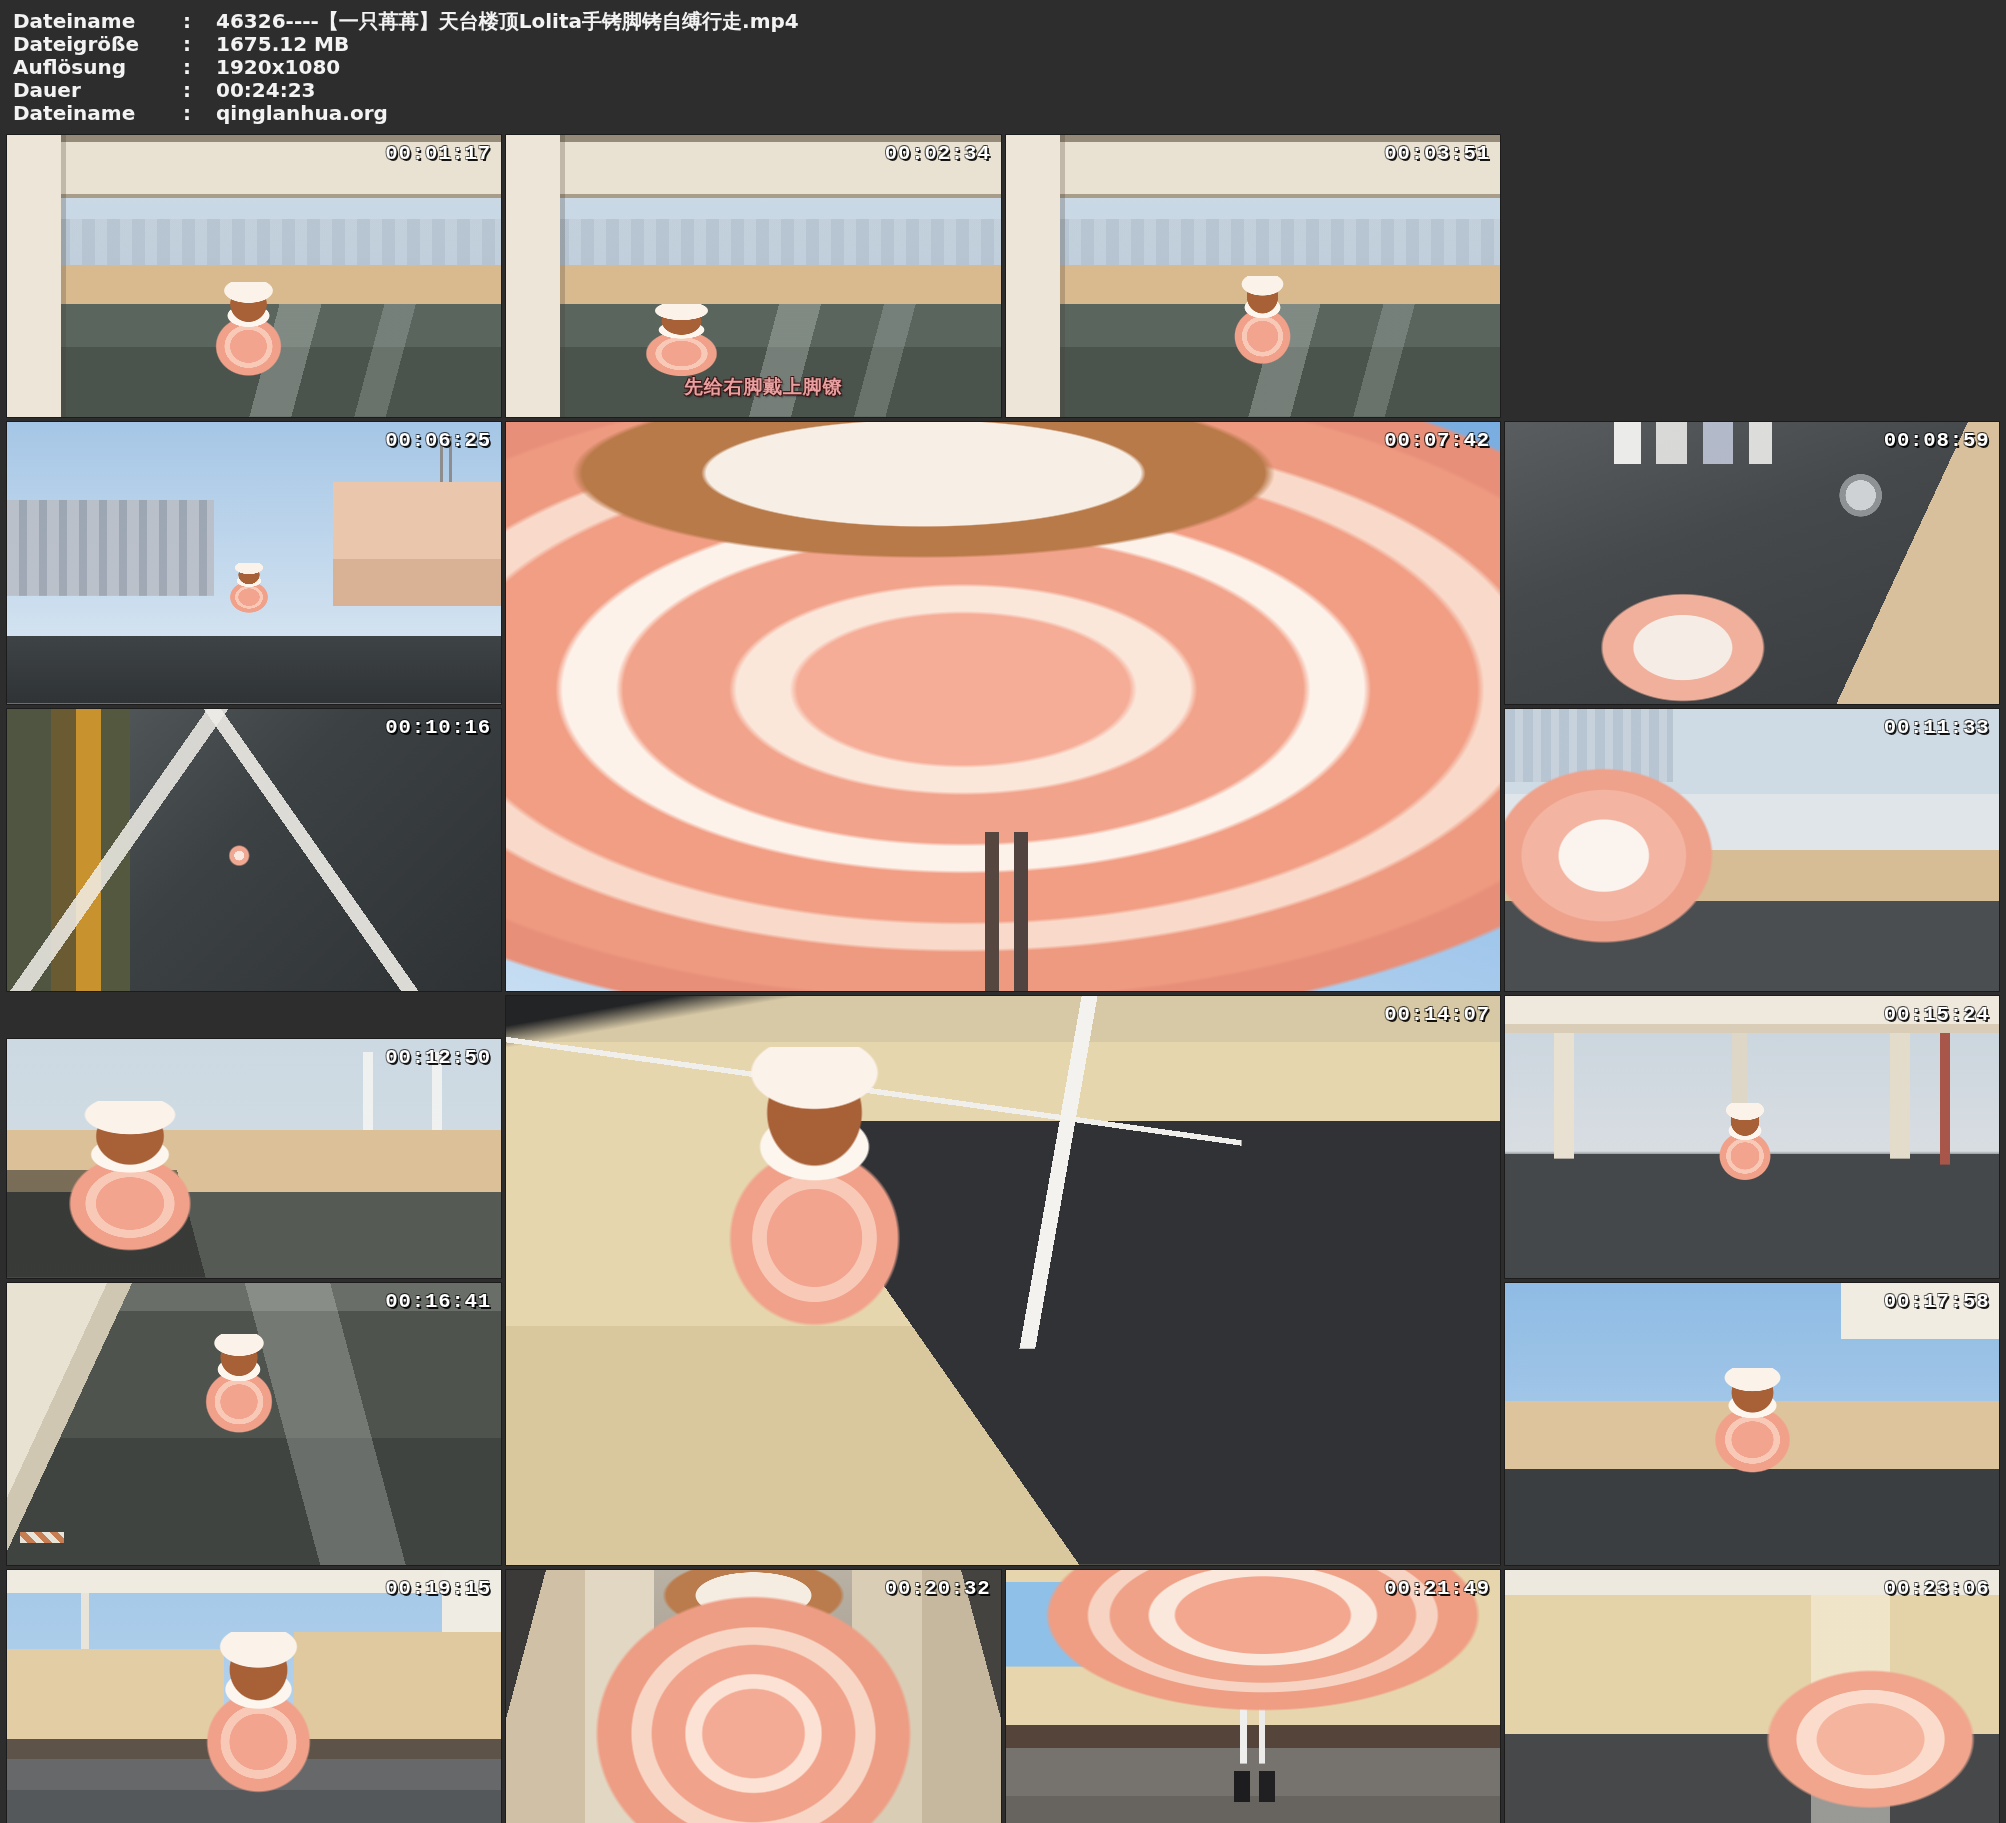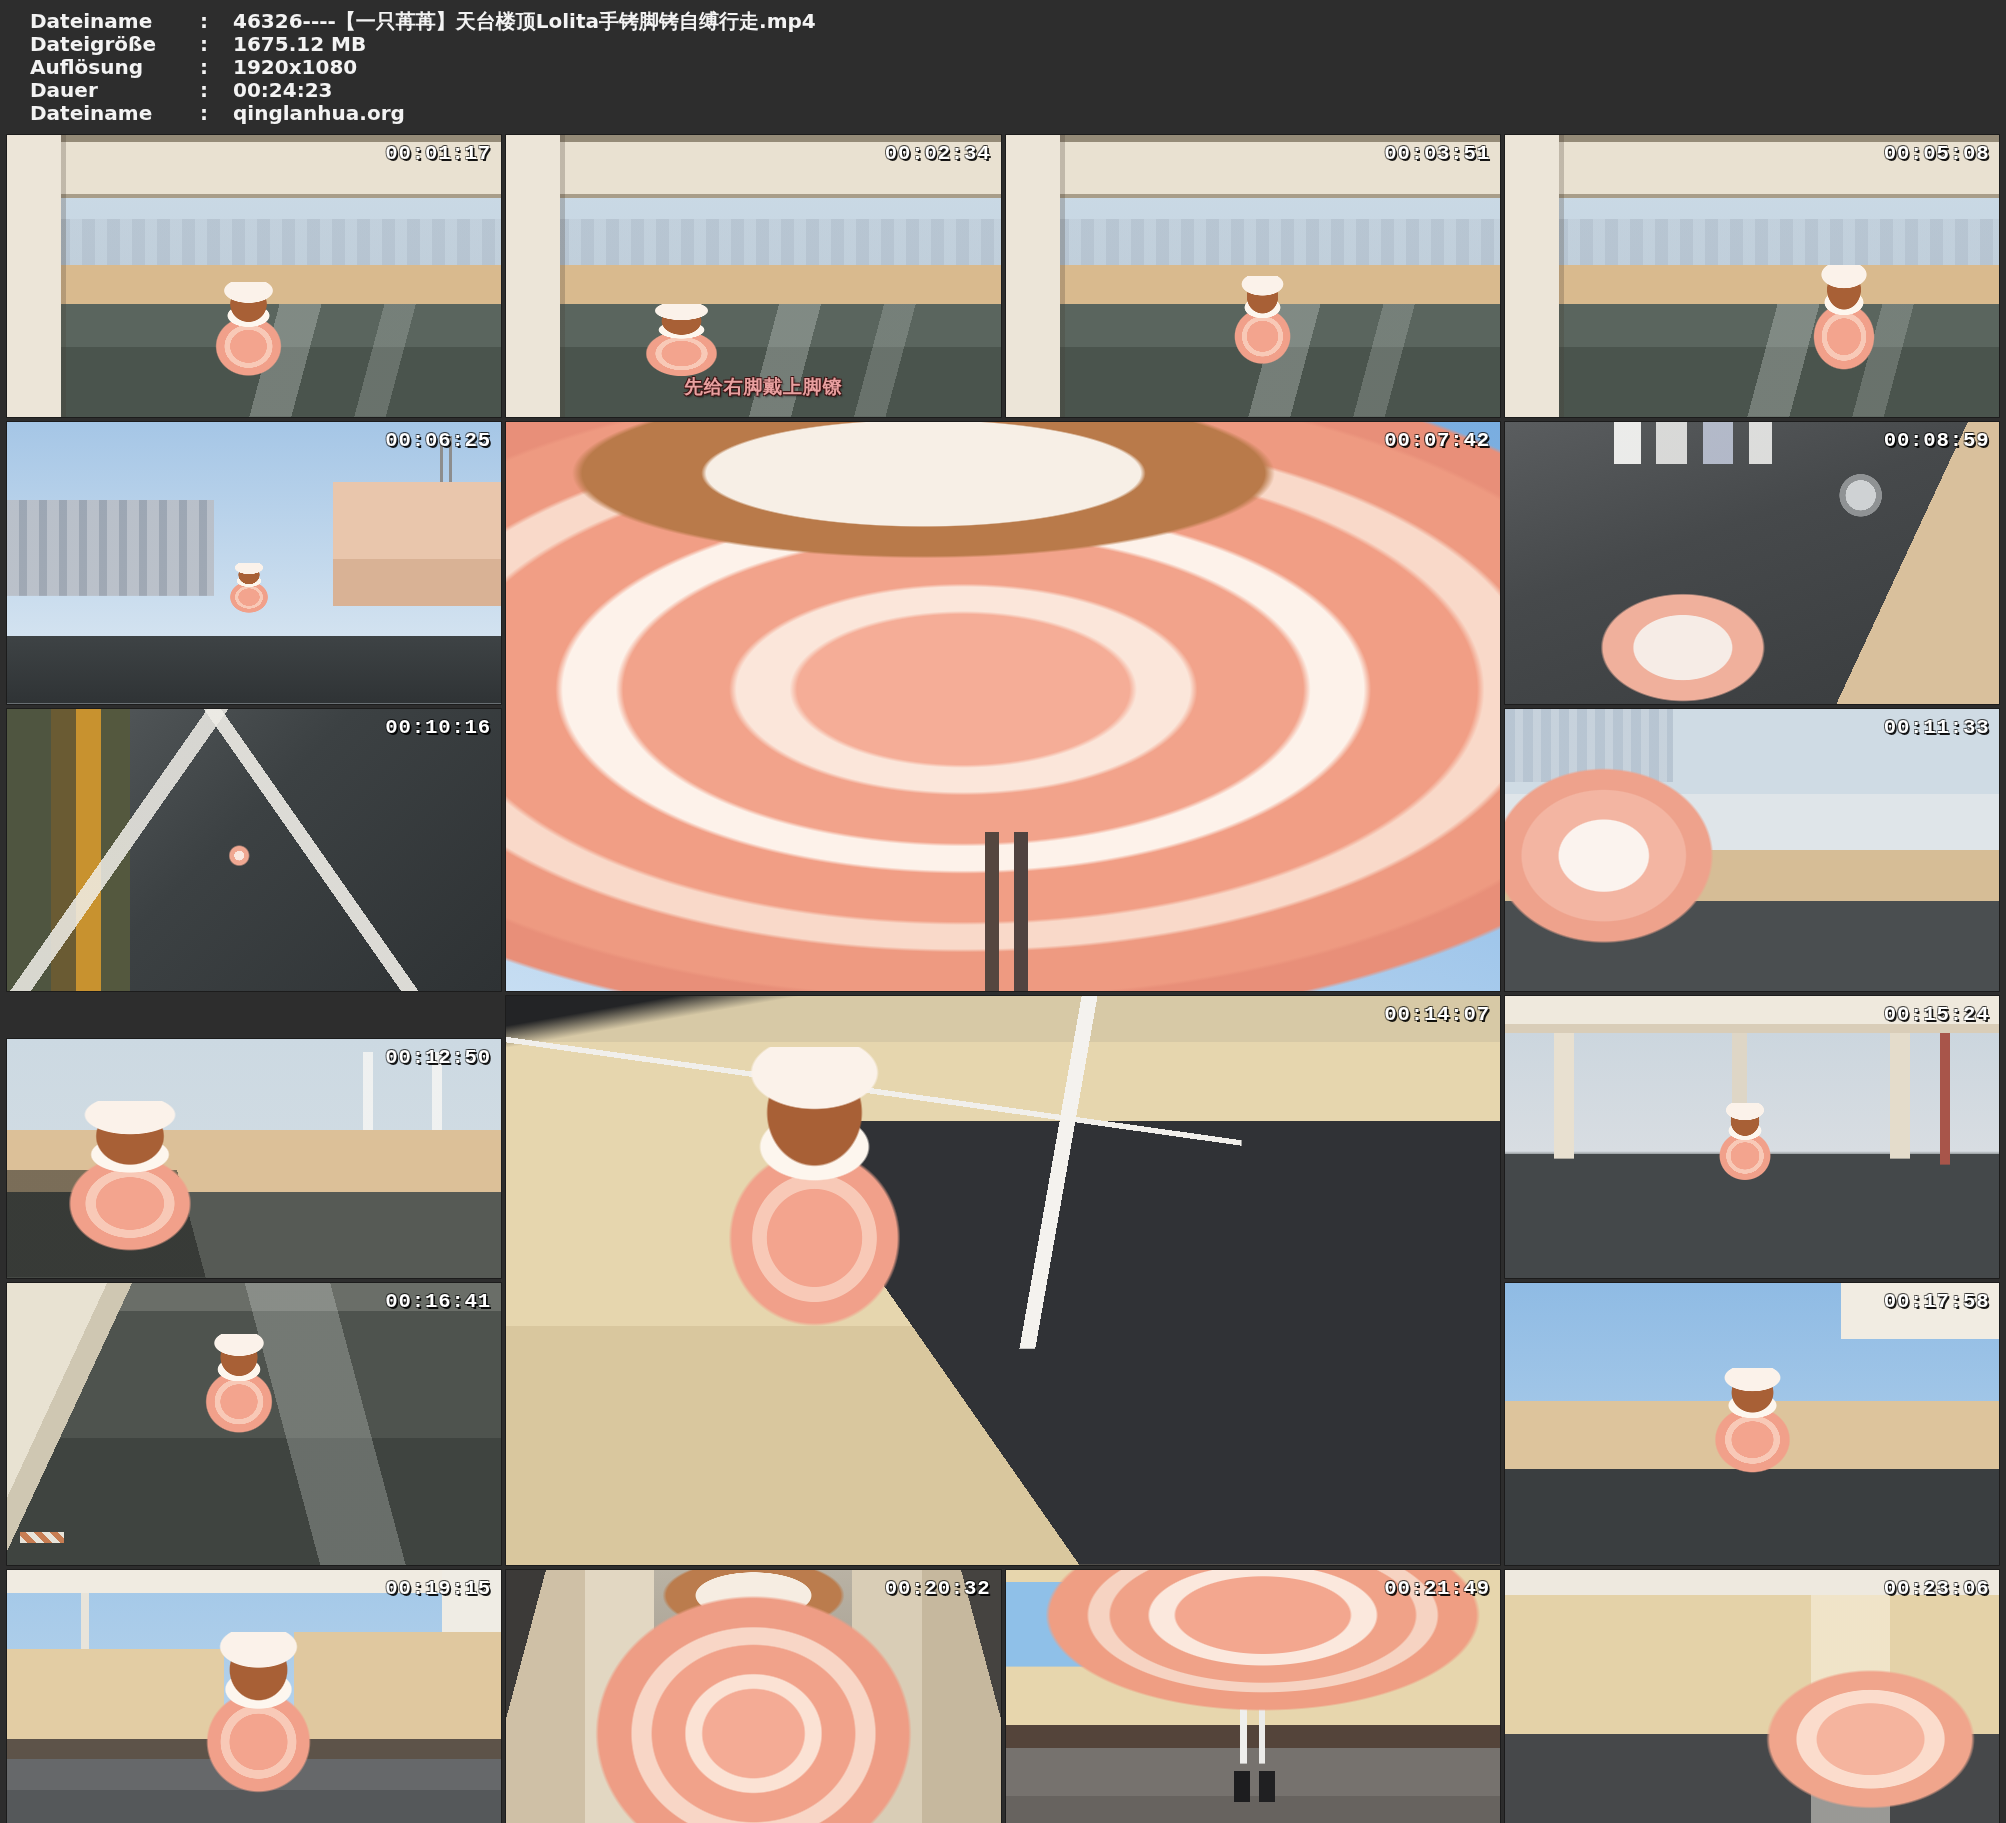--- a/index.html
+++ b/index.html
@@ -2,21 +2,21 @@
 <html style="font-size:13.2px"><head>
 <meta charset="utf-8">
 <style>
   html,body{margin:0;padding:0}
   body{
     width:2006px;height:1823px;overflow:hidden;
     background:#2d2d2d;
     font-family:"DejaVu Sans","Liberation Sans",sans-serif;
   }
   
-  .header{padding:10px 0 10px 30px;color:#f3f3f3;font-weight:700;font-size:20px;line-height:23px}
+  .header{padding:10px 0 10px 13px;color:#f3f3f3;font-weight:700;font-size:20px;line-height:23px}
   .hrow{display:flex;white-space:nowrap}
   .hlabel{width:170px;flex:0 0 auto}
   .hsep{width:33px;flex:0 0 auto}
   .hvalue{flex:1 1 auto;overflow:hidden}
   
   .sheet{padding:0 6.6px 6.6px 6.6px}
   .grid{display:grid;grid-template-columns:repeat(4,1fr);grid-template-rows:repeat(6,282px);gap:5px}
   .thumb{position:relative;margin:0;overflow:hidden;background:#777;box-shadow:0 0 0 0.8px rgba(0,0,0,.45)}
   .t1{grid-area:1/1/2/2}.t2{grid-area:1/2/2/3}.t3{grid-area:1/3/2/4}.t4{grid-area:1/4/2/5}
   .t5{grid-area:2/1/3/2}.t6{grid-area:2/2/4/4}.t7{grid-area:2/4/3/5}
@@ -229,24 +229,20 @@
       <span class="girl"></span>
       <span class="subtitle">先给右脚戴上脚镣</span>
       <span class="ts">00:02:34</span>
     </figure>
 
     <figure class="thumb t3 sc-r1 sc-t3">
       <span class="girl"></span>
       <span class="ts">00:03:51</span>
     </figure>
 
-    <figure class="thumb t4 sc-r1 sc-t4">
-      <span class="girl"></span>
-      <span class="ts">00:05:08</span>
-    </figure>
 
     <figure class="thumb t5 sc-t5">
       <span class="girl"></span>
       <span class="ts">00:06:25</span>
     </figure>
 
     <figure class="thumb t6 sc-t6">
       <span class="ts">00:07:42</span>
     </figure>
 

